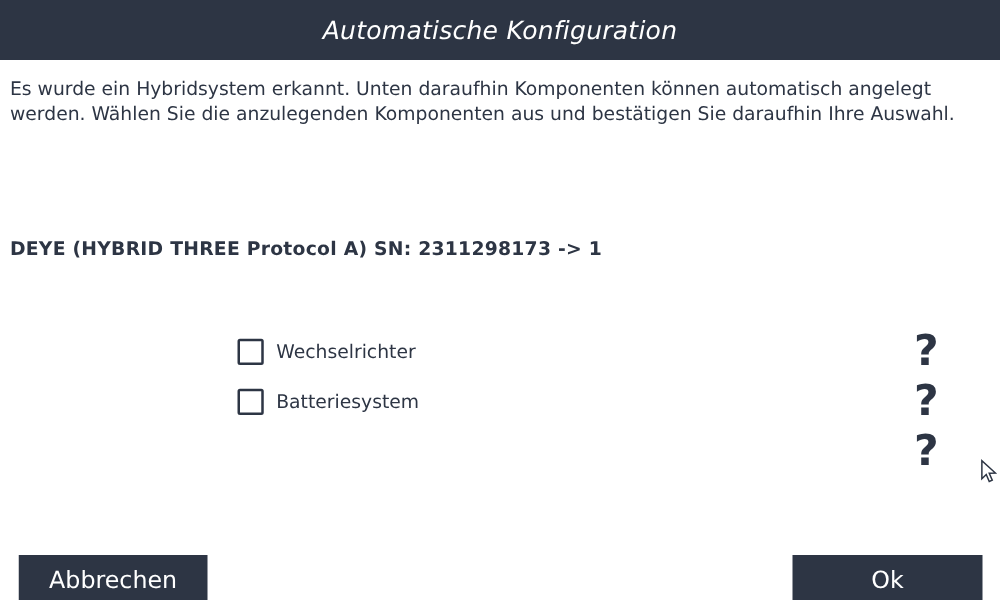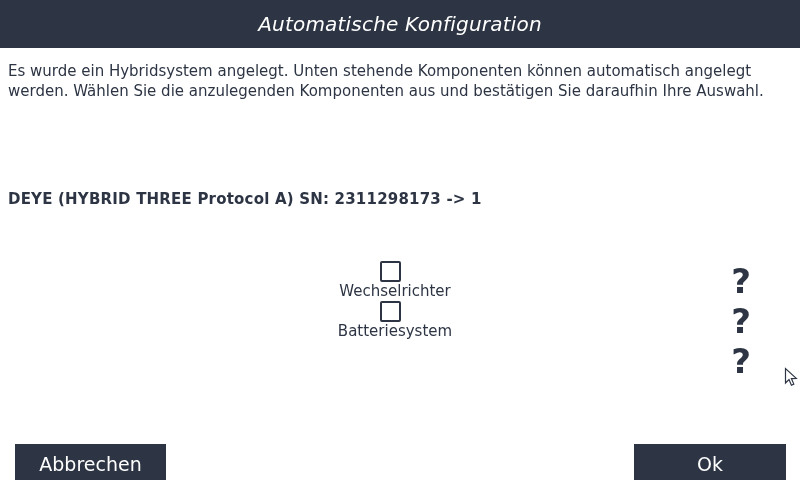--- a/index.html
+++ b/index.html
@@ -50,21 +50,20 @@
   }
   .component-list {
     position: absolute;
     left: 190px; top: 261px;
     width: 400px;
   }
   .component-row {
     height: 40px;
     display: flex;
     align-items: center;
-    flex-direction: column;
   }
   .checkbox {
     width: 21px; height: 21px;
     border: 2px solid #2d3544;
     border-radius: 2px;
     background: #ffffff;
     flex: 0 0 auto;
   }
   .component-label {
     margin-left: 10px;
@@ -113,21 +112,21 @@
 </style>
 </head>
 <body>
 
 <div class="screen">
 
   <div class="header">
     <div class="header-title">Automatische Konfiguration</div>
   </div>
 
-  <div class="intro">Es wurde ein Hybridsystem angelegt. Unten stehende Komponenten können automatisch angelegt werden. Wählen Sie die anzulegenden Komponenten aus und bestätigen Sie daraufhin Ihre Auswahl.</div>
+  <div class="intro">Es wurde ein Hybridsystem erkannt. Unten daraufhin Komponenten können automatisch angelegt werden. Wählen Sie die anzulegenden Komponenten aus und bestätigen Sie daraufhin Ihre Auswahl.</div>
 
   <div class="device-heading">DEYE (HYBRID THREE Protocol A) SN: 2311298173 -&gt; 1</div>
 
   <div class="component-list">
     <div class="component-row">
       <span class="checkbox"></span>
       <span class="component-label">Wechselrichter</span>
     </div>
     <div class="component-row">
       <span class="checkbox"></span>

